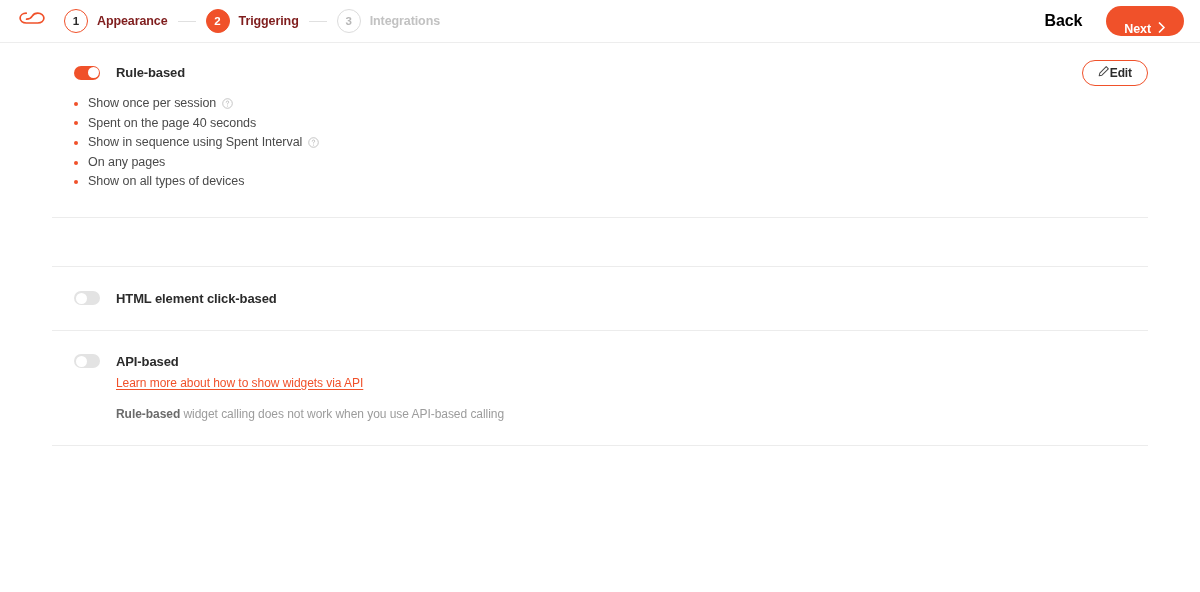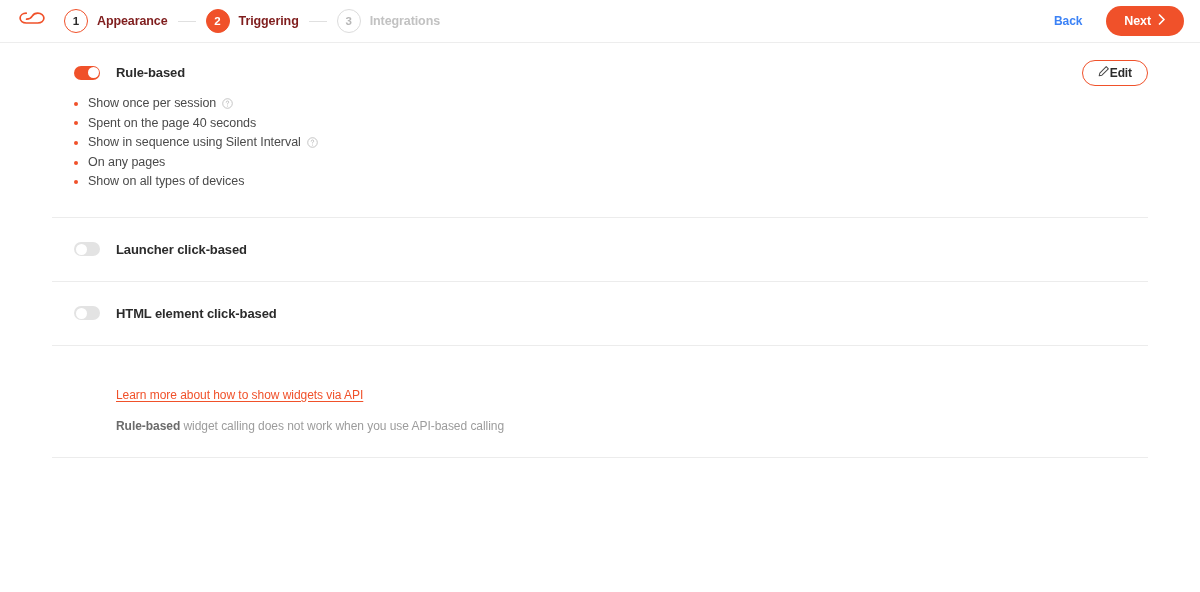--- a/index.html
+++ b/index.html
@@ -87,43 +87,43 @@
   }
 
   .header-right {
     margin-left: auto;
     display: flex;
     align-items: center;
     gap: 22px;
   }
 
   .back-btn {
-    font-size: 12px;
-    font-weight: 700;
-    color: #3b82f6;
+    font-size: 16px;
+    font-weight: 700;
+    color: #000000;
     background: none;
     border: none;
     cursor: pointer;
     font-family: inherit;
     padding: 4px 2px;
     letter-spacing: -0.1px;
   }
 
   .next-btn {
     background: #f0512a;
     color: #fff;
     border: none;
     border-radius: 17px;
     height: 30px;
     padding: 0 18px;
     font-size: 12.5px;
     font-weight: 700;
     font-family: inherit;
     display: flex;
-    align-items: center;
+    align-items: flex-end;
     gap: 7px;
     cursor: pointer;
     letter-spacing: -0.1px;
   }
 
   
   .main {
     padding: 0;
   }
 
@@ -233,21 +233,21 @@
 
   
   .api-sub { padding-left: 64px; }
 
   .api-link {
     display: inline-block;
     font-size: 12px;
     color: #f0512a;
     text-decoration: underline;
     text-underline-offset: 2px;
-    margin-top: 19px;
+    margin-top: 7px;
     cursor: pointer;
     letter-spacing: -0.05px;
   }
   .api-note {
     font-size: 12px;
     color: #9c9c9c;
     margin-top: 16px;
     letter-spacing: -0.05px;
   }
   .api-note b { color: #6b6b6b; font-weight: 700; }
@@ -333,21 +333,21 @@
             <circle cx="7" cy="10.2" r="0.65" fill="#b5b5b5"></circle>
           </svg>
         </span>
       </li>
       <li>
         <span class="bullet"></span>
         <span>Spent on the page 40 seconds</span>
       </li>
       <li>
         <span class="bullet"></span>
-        <span>Show in sequence using Silent Interval</span>
+        <span>Show in sequence using Spent Interval</span>
         <span class="help-icon">
           <svg width="11" height="11" viewBox="0 0 14 14" fill="none">
             <circle cx="7" cy="7" r="6.1" stroke="#b5b5b5" stroke-width="1"></circle>
             <path d="M5.4 5.3c0-0.9 0.7-1.5 1.6-1.5s1.6 0.6 1.6 1.4c0 0.8-0.6 1.1-1.1 1.4-0.4 0.3-0.5 0.6-0.5 1.1" stroke="#b5b5b5" stroke-width="1" stroke-linecap="round"></path>
             <circle cx="7" cy="10.2" r="0.65" fill="#b5b5b5"></circle>
           </svg>
         </span>
       </li>
       <li>
         <span class="bullet"></span>
@@ -359,46 +359,46 @@
       </li>
     </ul>
 
     <div style="height:25px"></div>
   </div>
 
   <div class="divider"></div>
 
   <div class="content">
     <div style="height:24px"></div>
-    <div class="row-head">
-      <div class="toggle off">
-        <div class="knob"></div>
-      </div>
-      <div class="row-title">Launcher click-based</div>
-    </div>
     <div style="height:24px"></div>
   </div>
 
   <div class="divider"></div>
 
   <div class="content">
     <div style="height:24px"></div>
     <div class="row-head">
       <div class="toggle off">
         <div class="knob"></div>
       </div>
       <div class="row-title">HTML element click-based</div>
     </div>
     <div style="height:24px"></div>
   </div>
 
   <div class="divider"></div>
 
   <div class="content">
     <div style="height:23px"></div>
+    <div class="row-head">
+      <div class="toggle off">
+        <div class="knob"></div>
+      </div>
+      <div class="row-title">API-based</div>
+    </div>
 
     <div class="api-sub">
       <a class="api-link">Learn more about how to show widgets via API</a>
       <div class="api-note">
         <b>Rule-based</b><span> widget calling does not work when you use API-based calling</span>
       </div>
     </div>
 
     <div style="height:24px"></div>
   </div>

